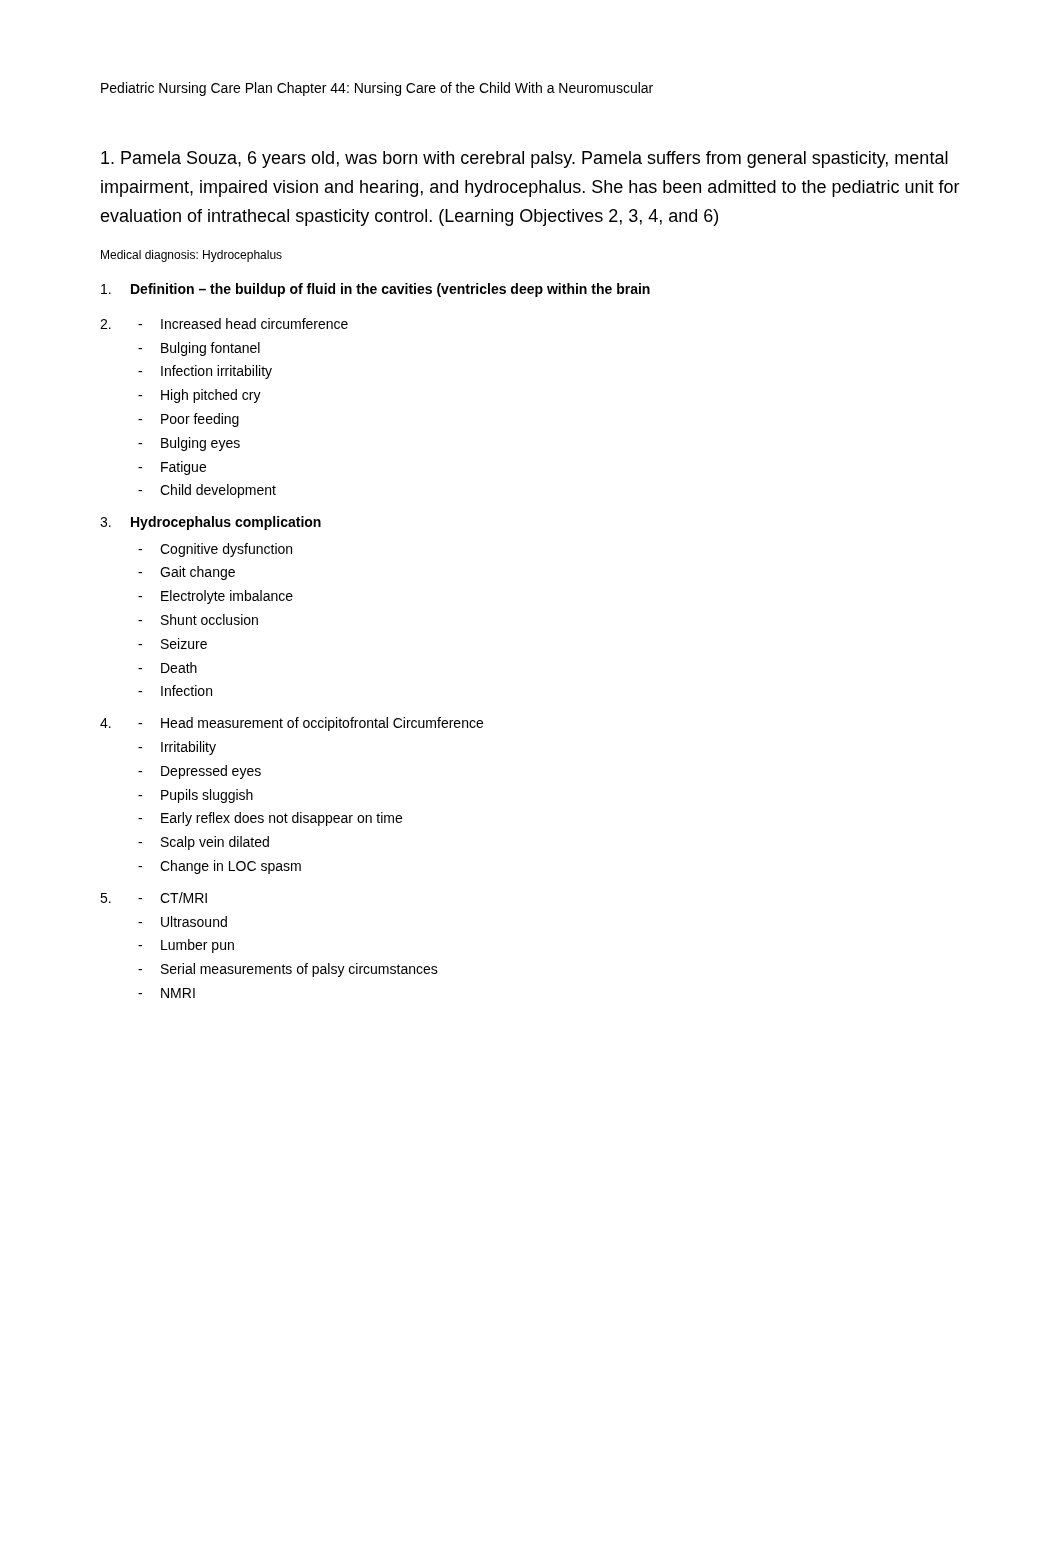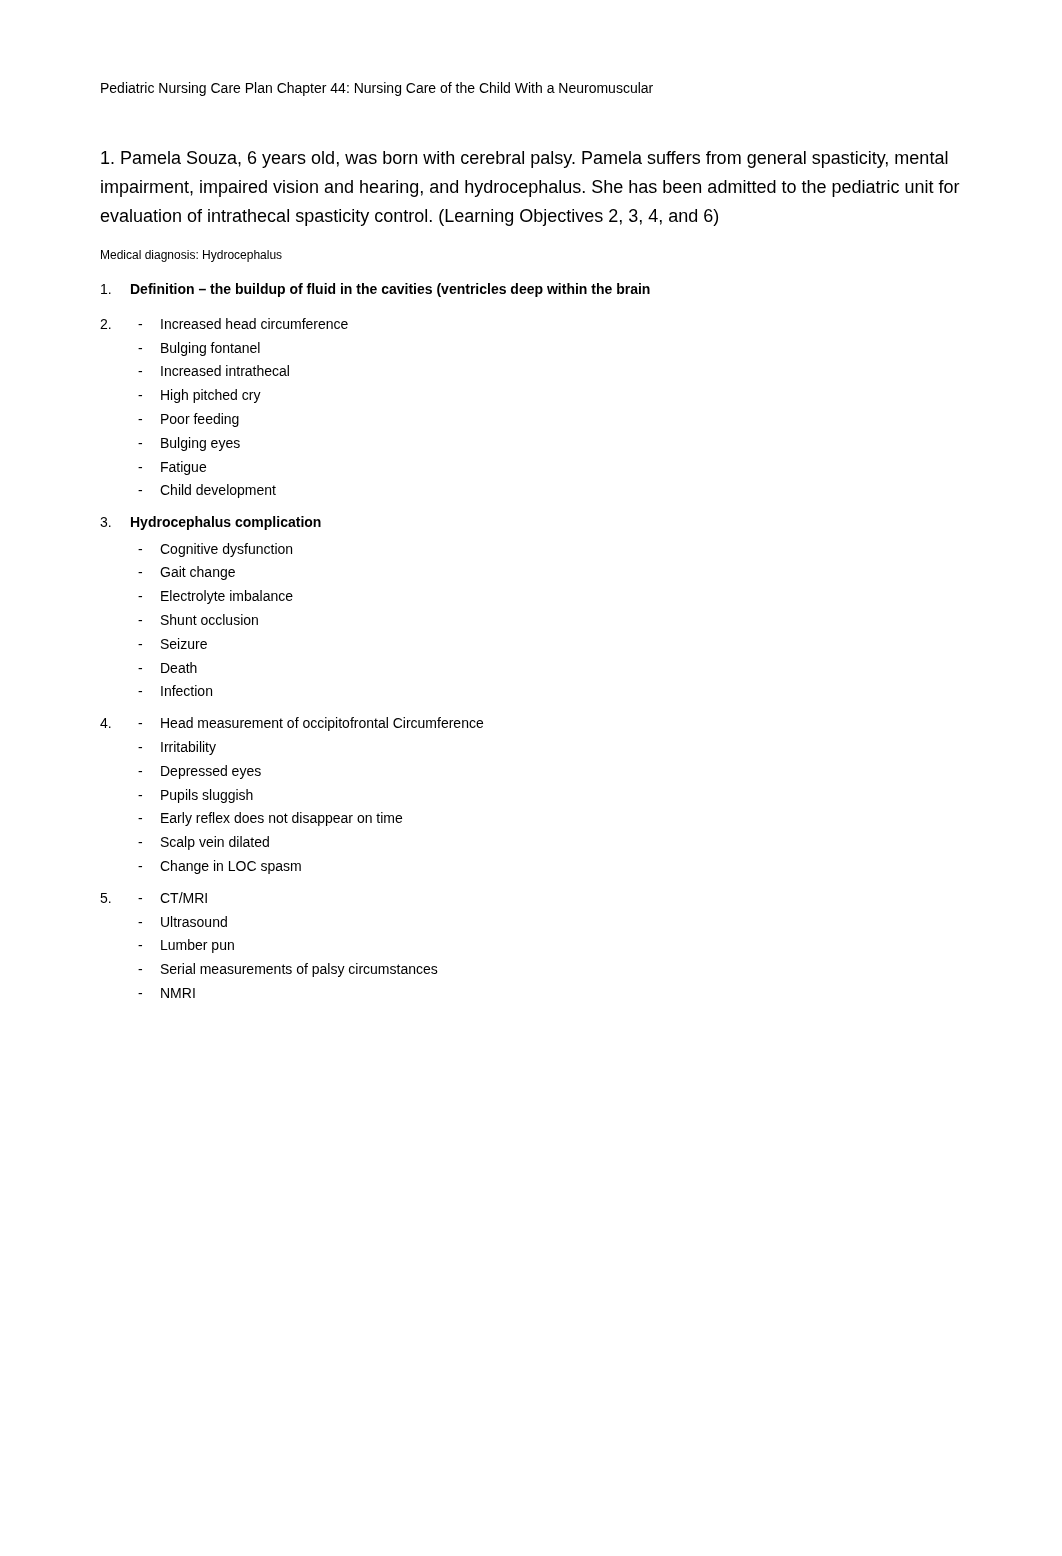--- a/index.html
+++ b/index.html
@@ -95,21 +95,21 @@
           <li>
             <span class="bullet-dash">-</span>
             <span class="bullet-text">Increased head circumference</span>
           </li>
           <li>
             <span class="bullet-dash">-</span>
             <span class="bullet-text">Bulging fontanel</span>
           </li>
           <li>
             <span class="bullet-dash">-</span>
-            <span class="bullet-text">Increased intrathecal</span>
+            <span class="bullet-text">Infection irritability</span>
           </li>
           <li>
             <span class="bullet-dash">-</span>
             <span class="bullet-text">High pitched cry</span>
           </li>
           <li>
             <span class="bullet-dash">-</span>
             <span class="bullet-text">Poor feeding</span>
           </li>
           <li>

